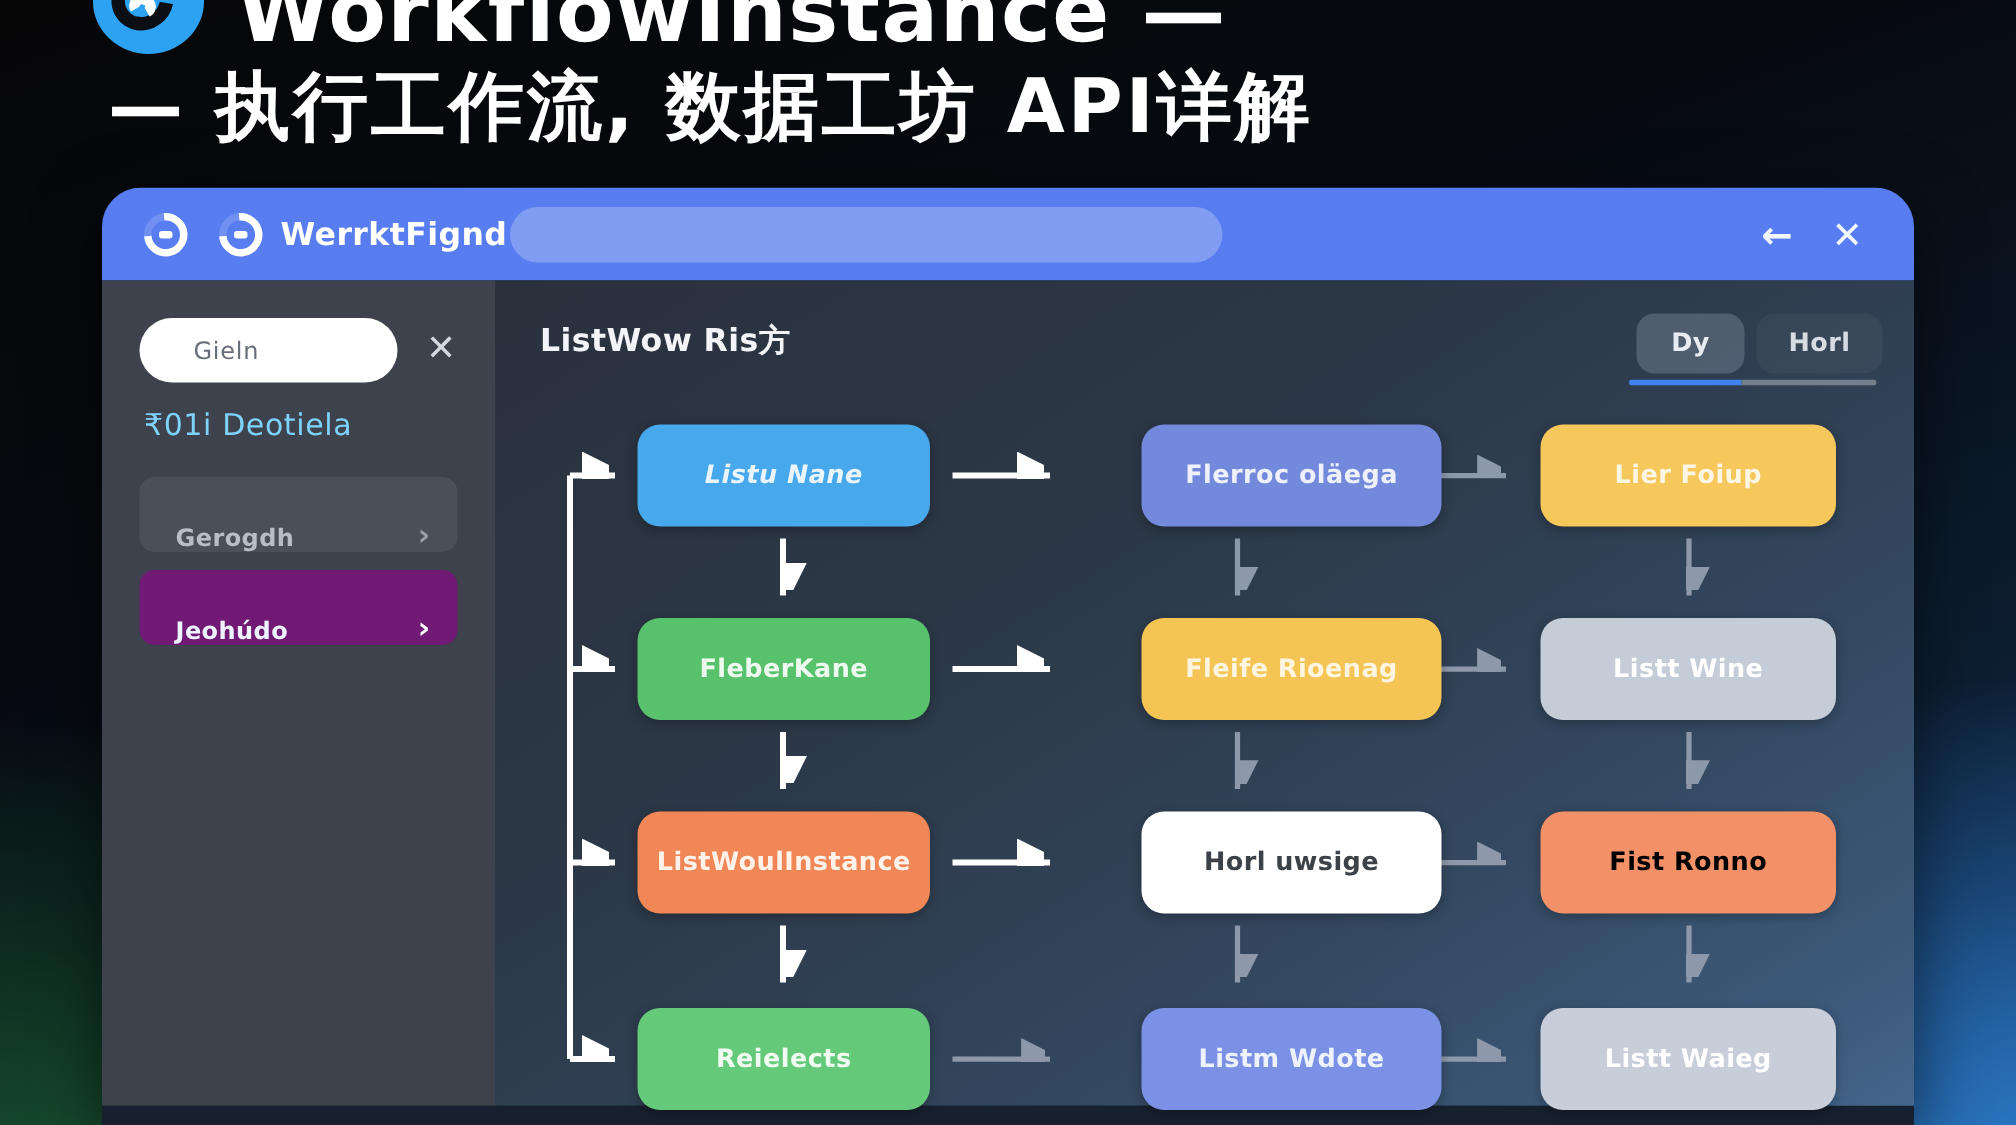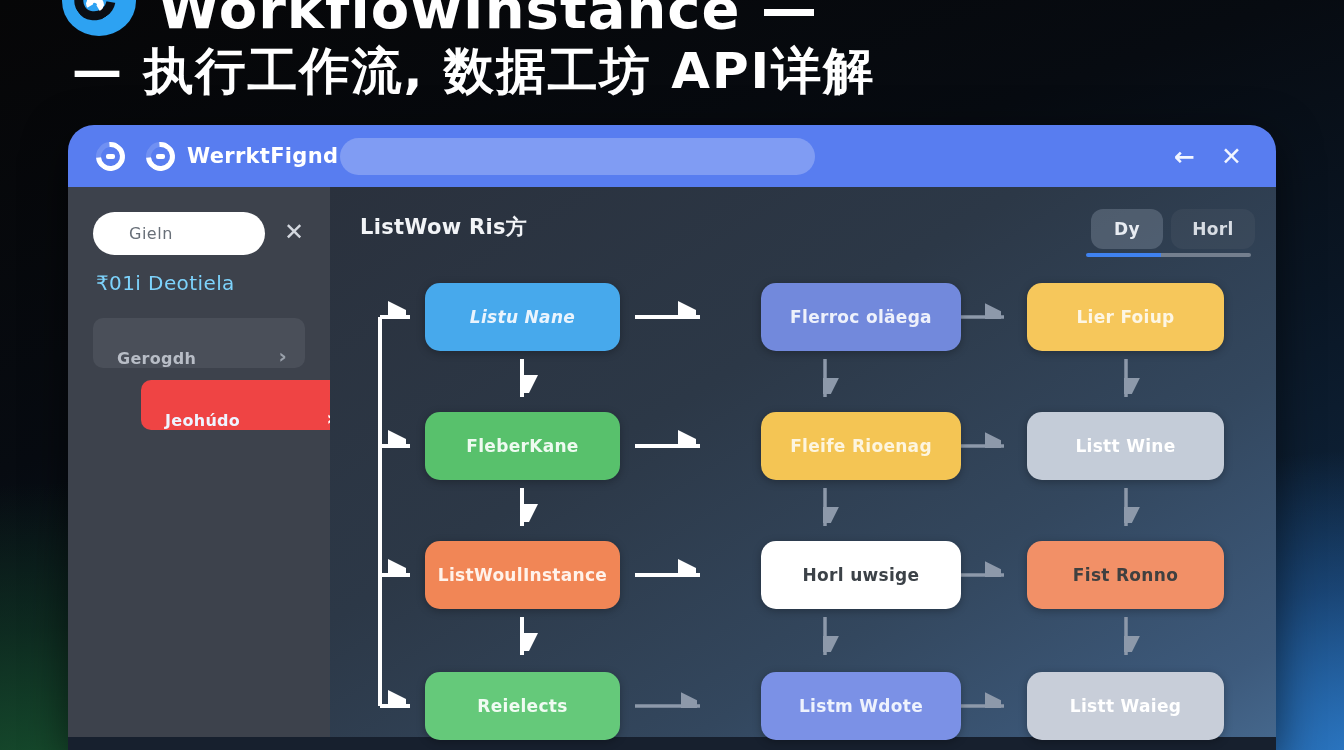--- a/index.html
+++ b/index.html
@@ -80,21 +80,21 @@
     color:#d4d8df; font-size:24px; font-weight:bold; text-align:center; line-height:30px;
   }
   .side-label { position:absolute; left:28px; top:84px; font-size:20px; color:#7dd3fc; letter-spacing:.4px; }
   .side-btn {
     position:absolute; left:25px; width:212px; height:50px; border-radius:10px;
     background:#4a4f59; color:#b8bdc6; font-size:16px; font-weight:bold;
     display:flex; align-items:flex-end; padding:0 18px 0 24px; letter-spacing:.3px;
   }
   .side-btn .chev { margin-left:auto; font-size:20px; color:#9aa1ab; font-weight:bold; }
   .side-btn.b1 { top:131px; }
-  .side-btn.b2 { top:193px; background:#ef4444; color:#eef4ff;margin-left:48px; }
+  .side-btn.b2 { top:193px; background:#701a75; color:#eef4ff; }
   .side-btn.b2 .chev { color:#fff; }
   .side-btn.b3 { top:255px; background:#484d57; }
 
   
   .main {
     flex:1 1 auto; position:relative;
     background:linear-gradient(148deg,#2a313d 0%,#2c3847 38%,#33475e 68%,#3d5a7c 92%,#45678c 100%);
   }
   .main-title { position:absolute; left:30px; top:26px; font-size:21px; font-weight:bold; color:#f2f4f7; letter-spacing:.3px; }
   .toggle { position:absolute; right:21px; top:22px; display:flex; gap:8px; }
@@ -216,21 +216,21 @@
         </svg>
 
         <div class="node r1 c1" style="background: rgb(71, 169, 236); color: rgb(234, 244, 253); font-style: italic;">Listu Nane</div>
         <div class="node r1 c2" style="background: rgb(114, 137, 220); color: rgb(238, 241, 251);">Flerroc oläega</div>
         <div class="node r1 c3" style="background: rgb(246, 199, 91); color: rgb(253, 246, 228);">Lier Foiup</div>
         <div class="node r2 c1" style="background: rgb(88, 193, 108); color: rgb(238, 250, 240);">FleberKane</div>
         <div class="node r2 c2" style="background: rgb(244, 197, 84); color: rgb(253, 245, 223);">Fleife Rioenag</div>
         <div class="node r2 c3" style="background: rgb(196, 204, 216); color: rgb(255, 255, 255);">Listt Wine</div>
         <div class="node r3 c1" style="background: rgb(241, 134, 86); color: rgb(255, 242, 234);">ListWoulInstance</div>
         <div class="node r3 c2" style="background: rgb(255, 255, 255); color: rgb(60, 66, 72);">Horl uwsige</div>
-        <div class="node r3 c3" style="background: rgb(242, 144, 103); color: #404040;">Fist Ronno</div>
+        <div class="node r3 c3" style="background: rgb(242, 144, 103); color: #000000;">Fist Ronno</div>
         <div class="node r4 c1" style="background: rgb(101, 201, 122); color: rgb(240, 251, 242);">Reielects</div>
         <div class="node r4 c2" style="background: rgb(123, 145, 230); color: rgb(238, 242, 253);">Listm Wdote</div>
         <div class="node r4 c3" style="background: rgb(200, 206, 217); color: rgb(255, 255, 255);">Listt Waieg</div>
       </div>
     </div>
   </div>
 
   <div class="win-footer"></div>
 </div>
 

